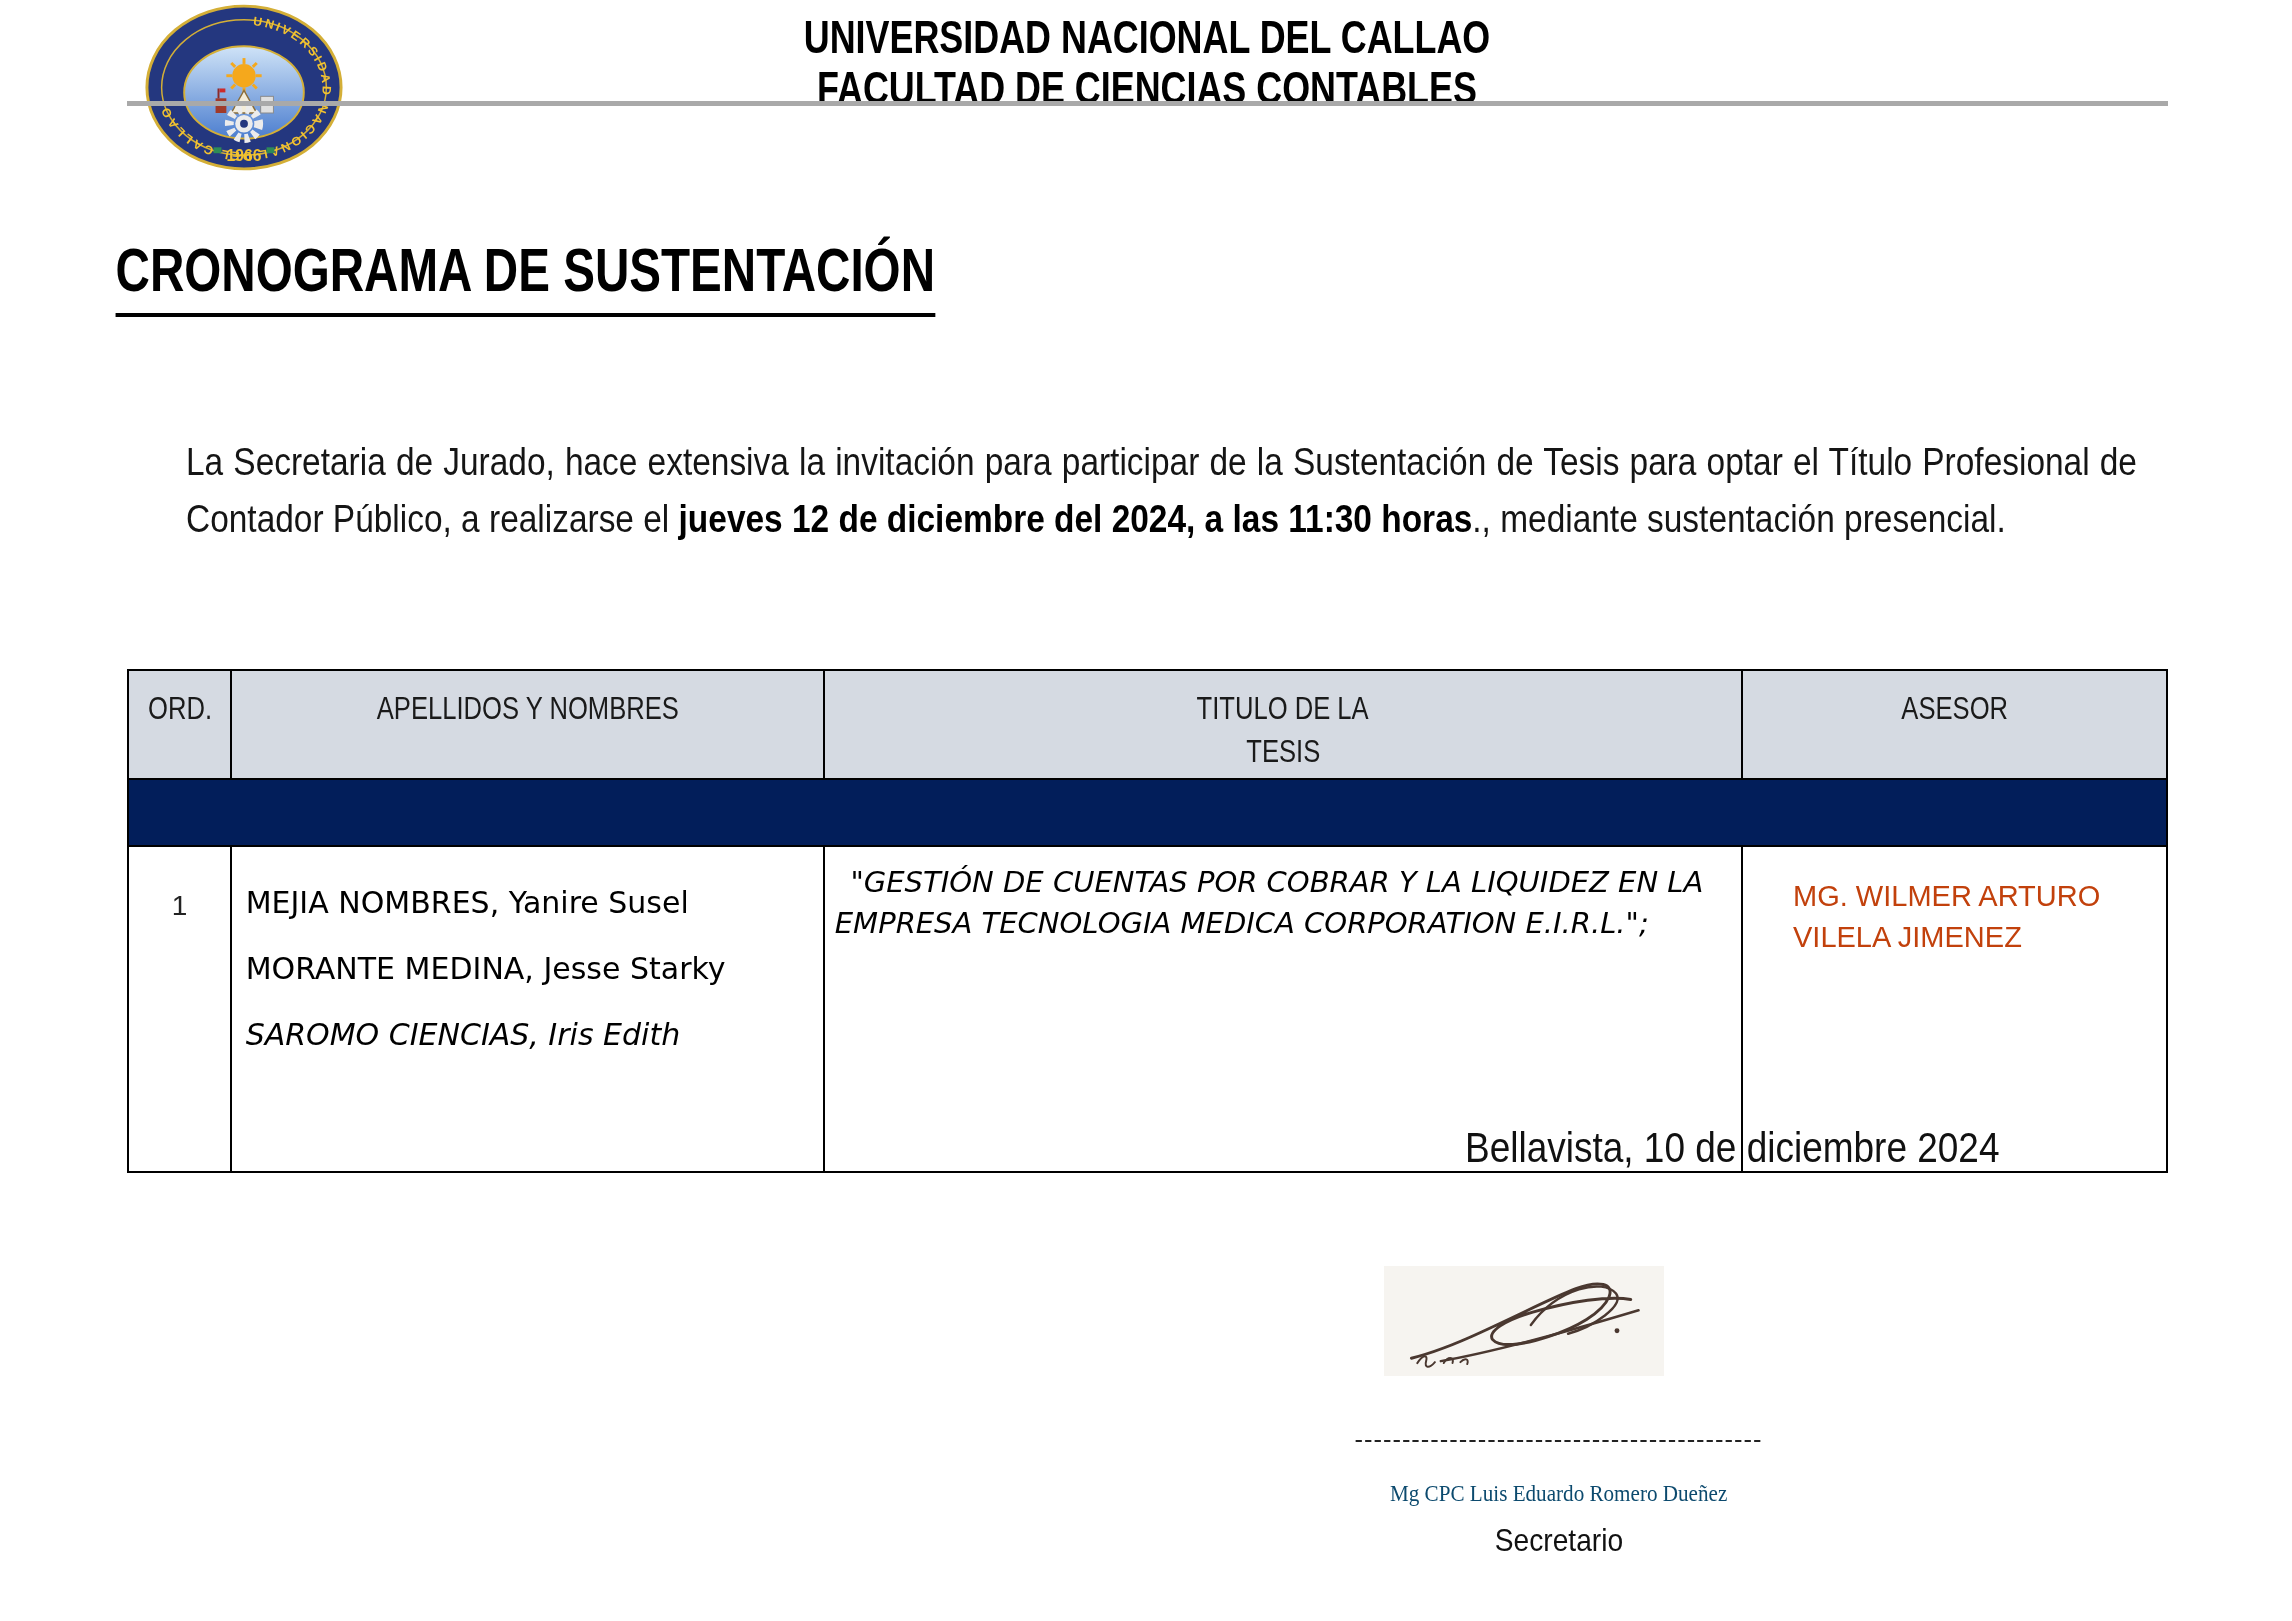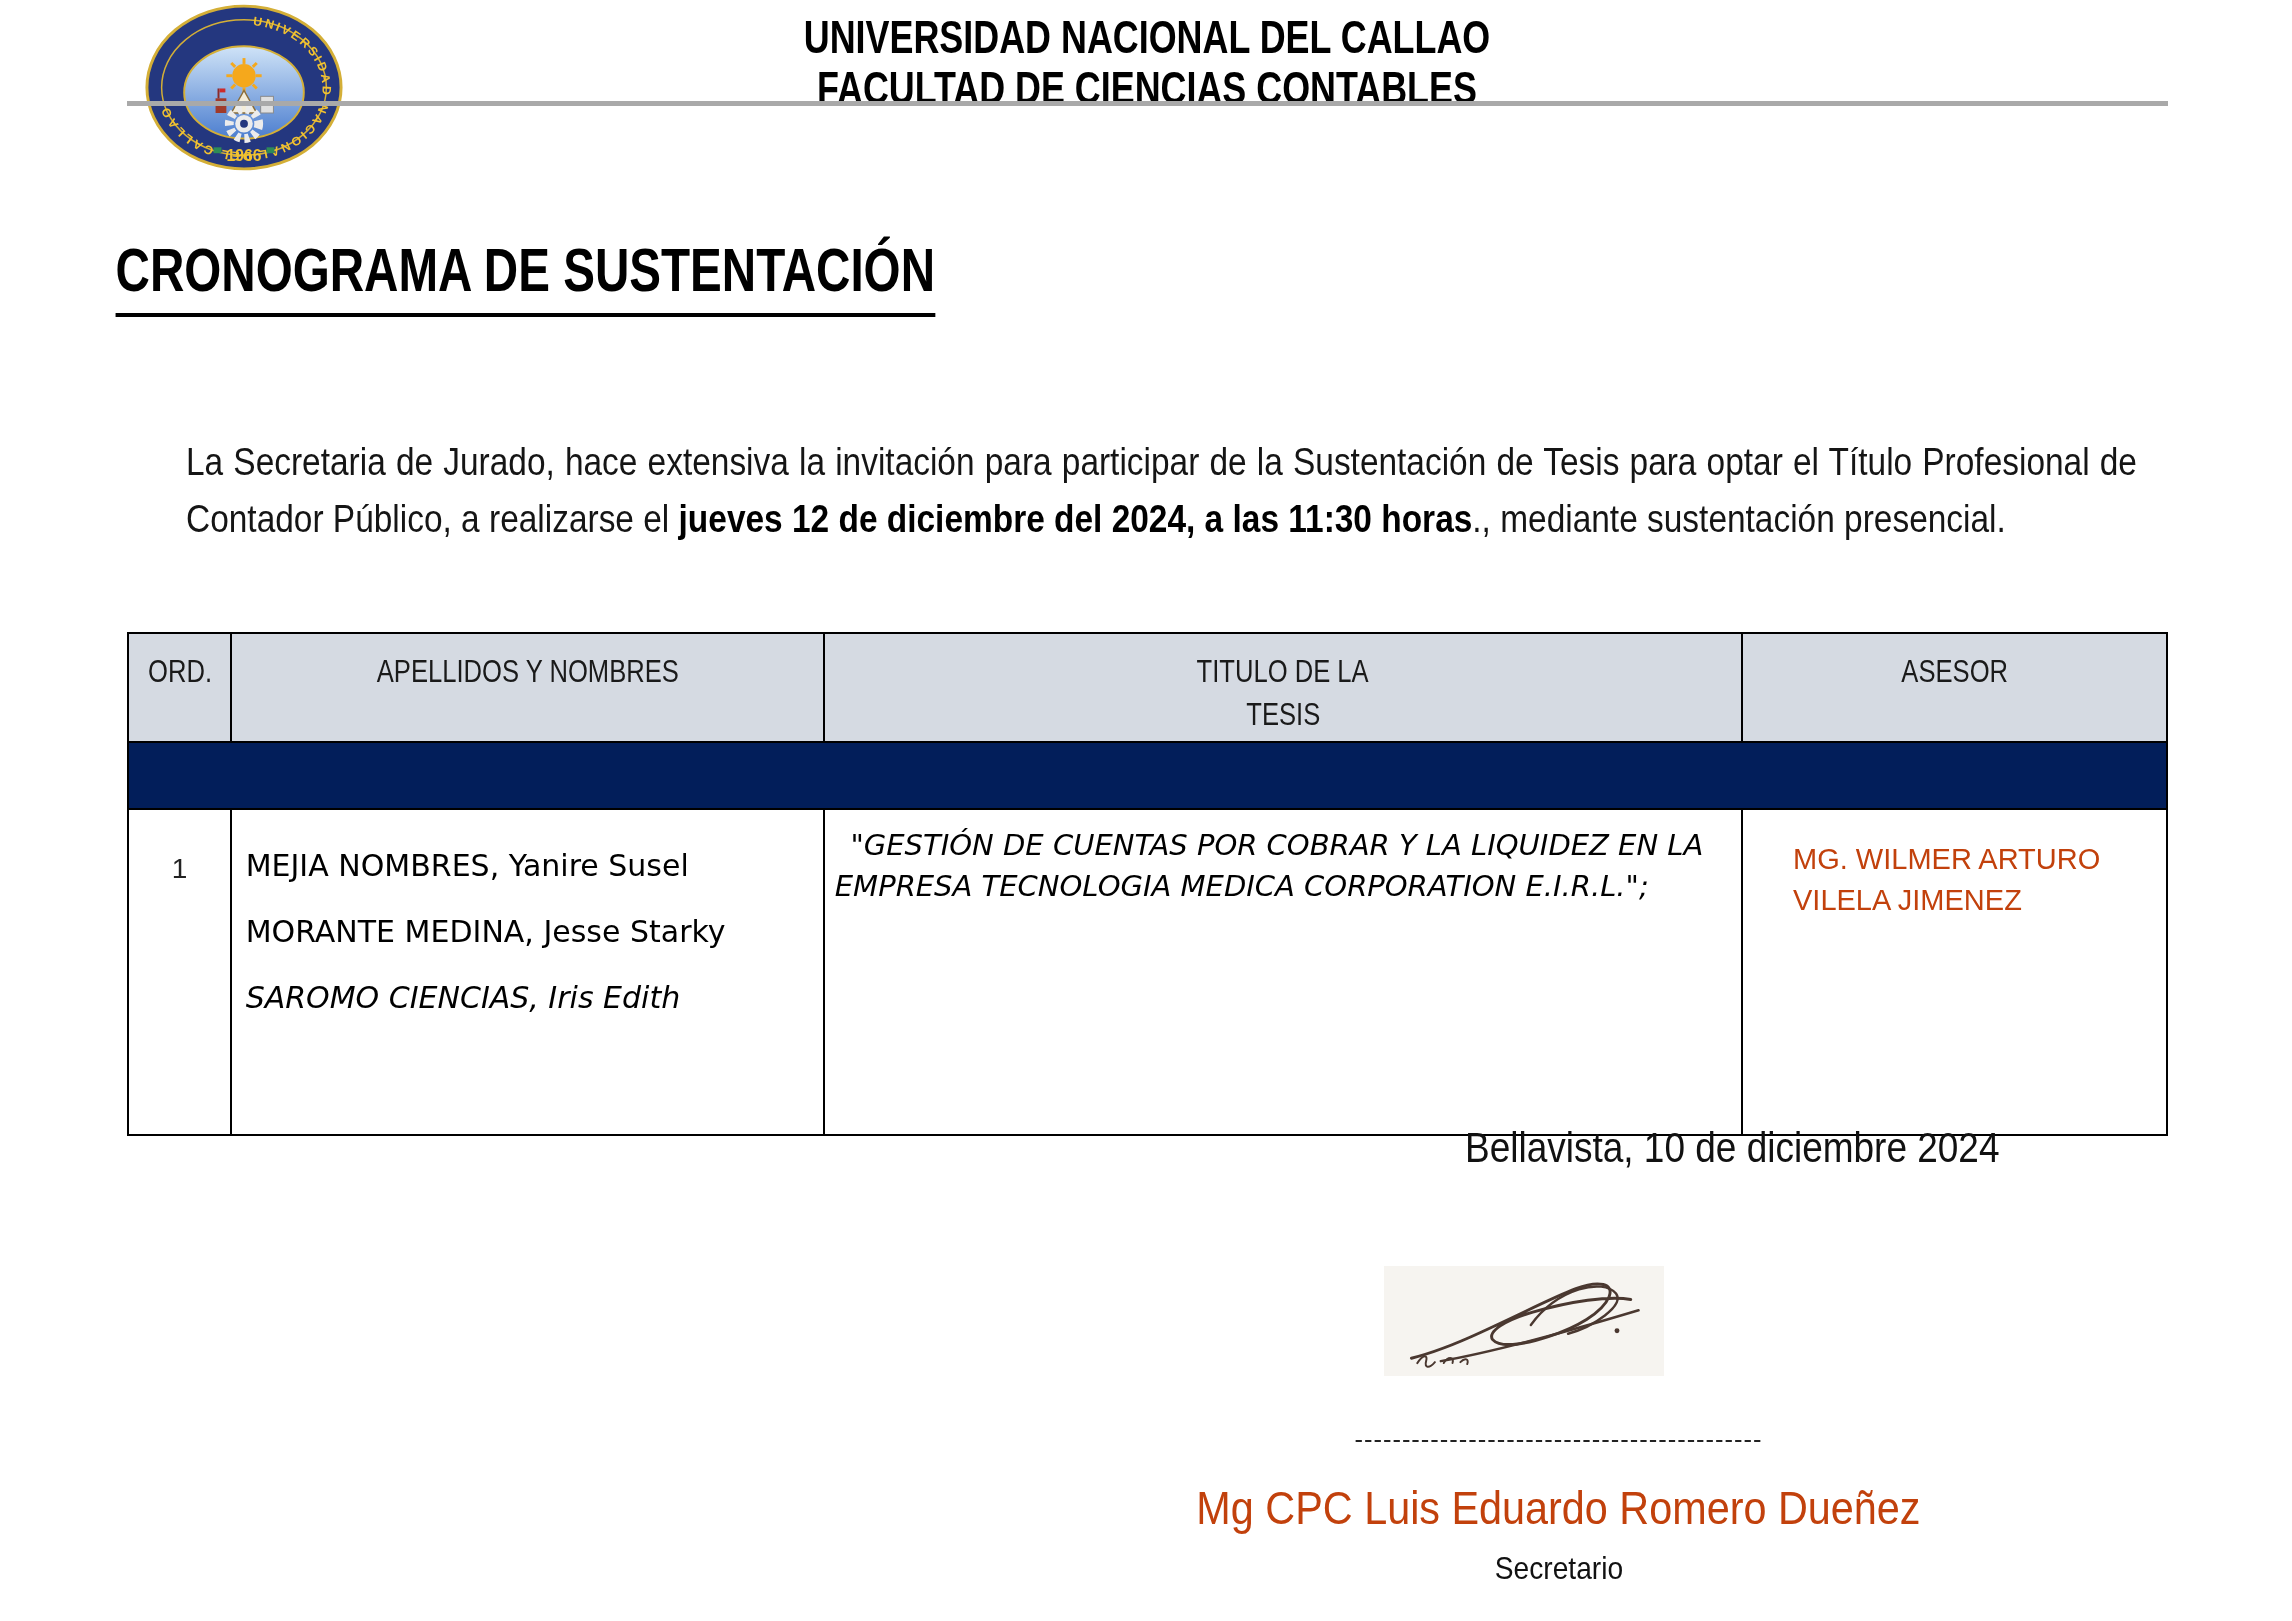--- a/index.html
+++ b/index.html
@@ -17,21 +17,21 @@
   .doc-title-wrap{position:absolute;left:0;top:235px;width:2293px;text-align:left;}
   .doc-title{display:inline-block;font-size:61px;font-weight:600;color:#000;
     transform:scaleX(0.78);transform-origin:center;
     border-bottom:4.9px solid #000;padding-bottom:7.8px;}
   
   .intro{position:absolute;left:186px;top:396px;width:2217px;
     transform:scaleX(0.88);transform-origin:top left;
     font-size:38px;line-height:57px;text-align:justify;color:#151515;}
   .intro b{font-weight:700;color:#000;}
   
-  table.schedule{position:absolute;left:127px;top:632px;width:2040px;
+  table.schedule{position:absolute;left:127px;top:669px;width:2040px;
     border-collapse:collapse;table-layout:fixed;}
   table.schedule col.c-ord{width:103px;}
   table.schedule col.c-names{width:593px;}
   table.schedule col.c-thesis{width:918px;}
   table.schedule col.c-advisor{width:425px;}
   table.schedule th,table.schedule td{border:2.9px solid #000;}
   table.schedule th{
     background:#d5dae2;height:90px;vertical-align:top;padding-top:15.7px;
     font-weight:400;font-size:32px;color:#1a1a1a;text-align:center;}
   table.schedule th .cond{display:inline-block;transform:scaleX(0.8);transform-origin:center;line-height:43px;}
@@ -44,21 +44,21 @@
   td.thesis-cell{padding:15.7px 11.8px 0 9.8px;font-family:"DejaVu Sans",sans-serif;
     font-style:italic;font-size:29px;line-height:41px;color:#000;text-indent:15.7px;}
   td.advisor-cell{padding-top:29px;font-size:29px;color:#c2410c;}
   td.advisor-cell .inner{max-width:323px;margin:0 auto;line-height:41px;}
   
   .date-line{position:absolute;top:1123px;right:294px;font-size:43px;color:#111;
     transform:scaleX(0.86);transform-origin:right center;}
   .signature-img{position:absolute;left:1384px;top:1266px;width:280px;height:110px;background:#f6f4f0;}
   .sign-block{position:absolute;left:1127px;top:1425px;width:863px;text-align:center;}
   .sign-divider{font-size:25.5px;letter-spacing:1px;color:#222;white-space:nowrap;}
-  .sign-name{margin-top:25.5px;font-size:47px;color:#c2410c;}
+  .sign-name{margin-top:25.5px;font-size:24px;color:#0c4a6e;font-family:Liberation Serif, serif;}
   .sign-name>span,.sign-role>span{display:inline-block;transform:scaleX(0.88);transform-origin:center;}
   .sign-role{margin-top:15.7px;font-size:32px;color:#111;}
 </style>
 </head>
 <body>
 
 <div class="logo">
   <svg viewBox="0 0 206 170" width="202" height="167">
     <ellipse cx="103" cy="85" rx="99" ry="83" fill="#24377f" stroke="#d4af37" stroke-width="3"></ellipse>
     <defs>

